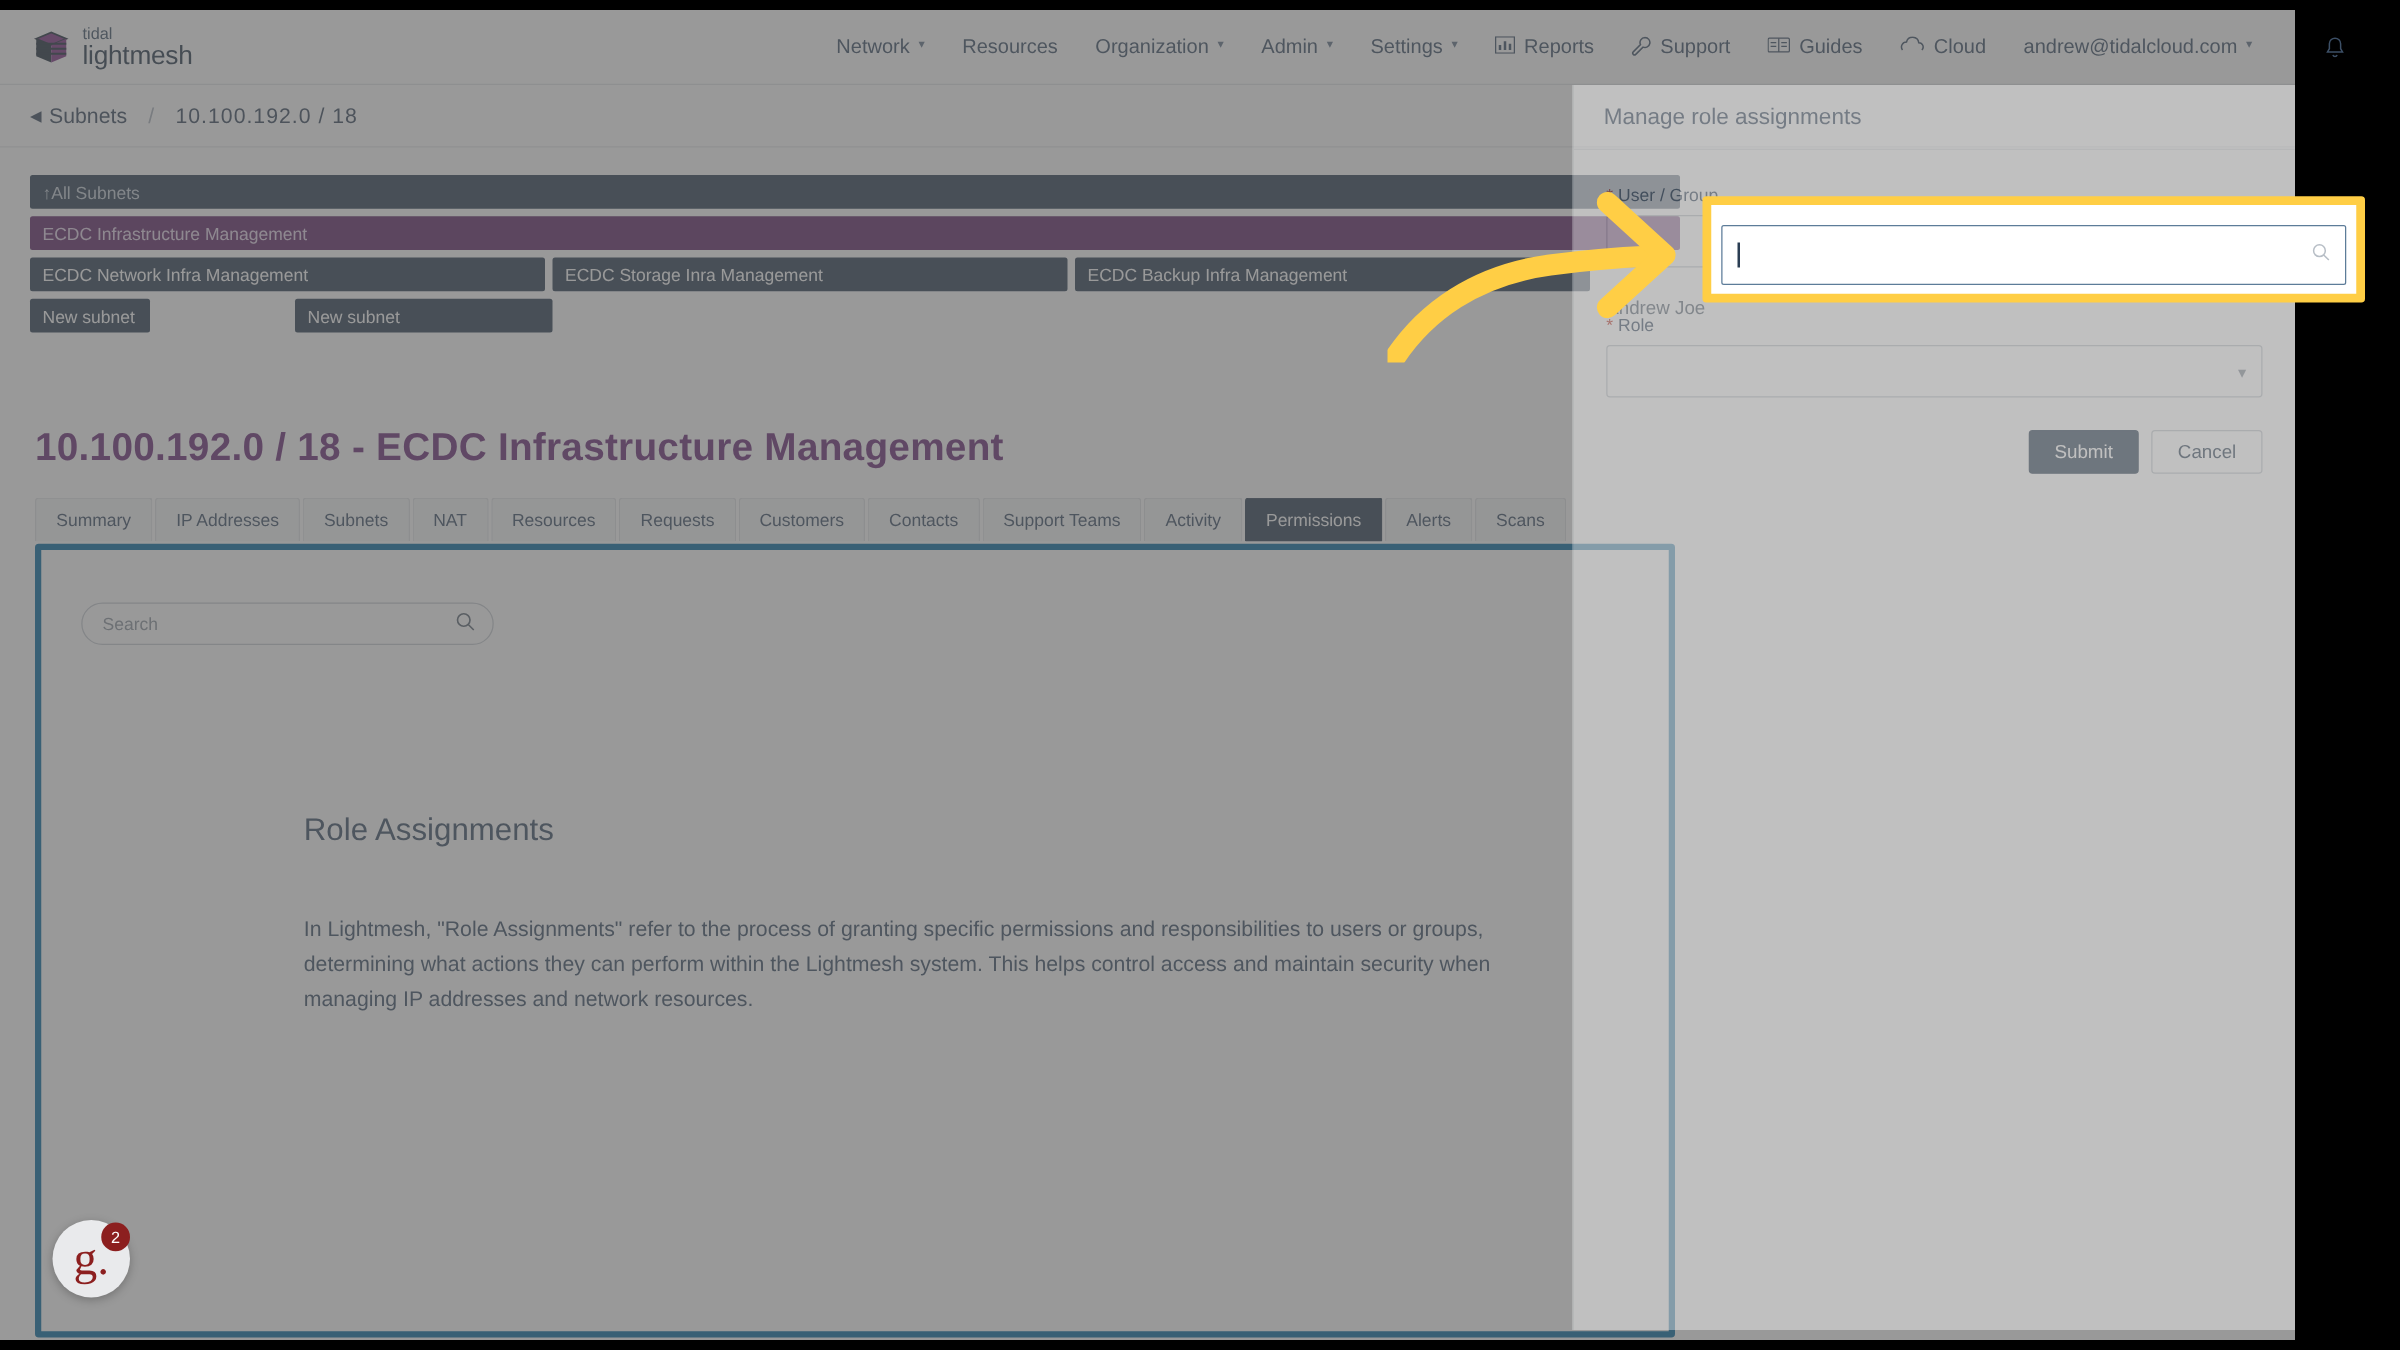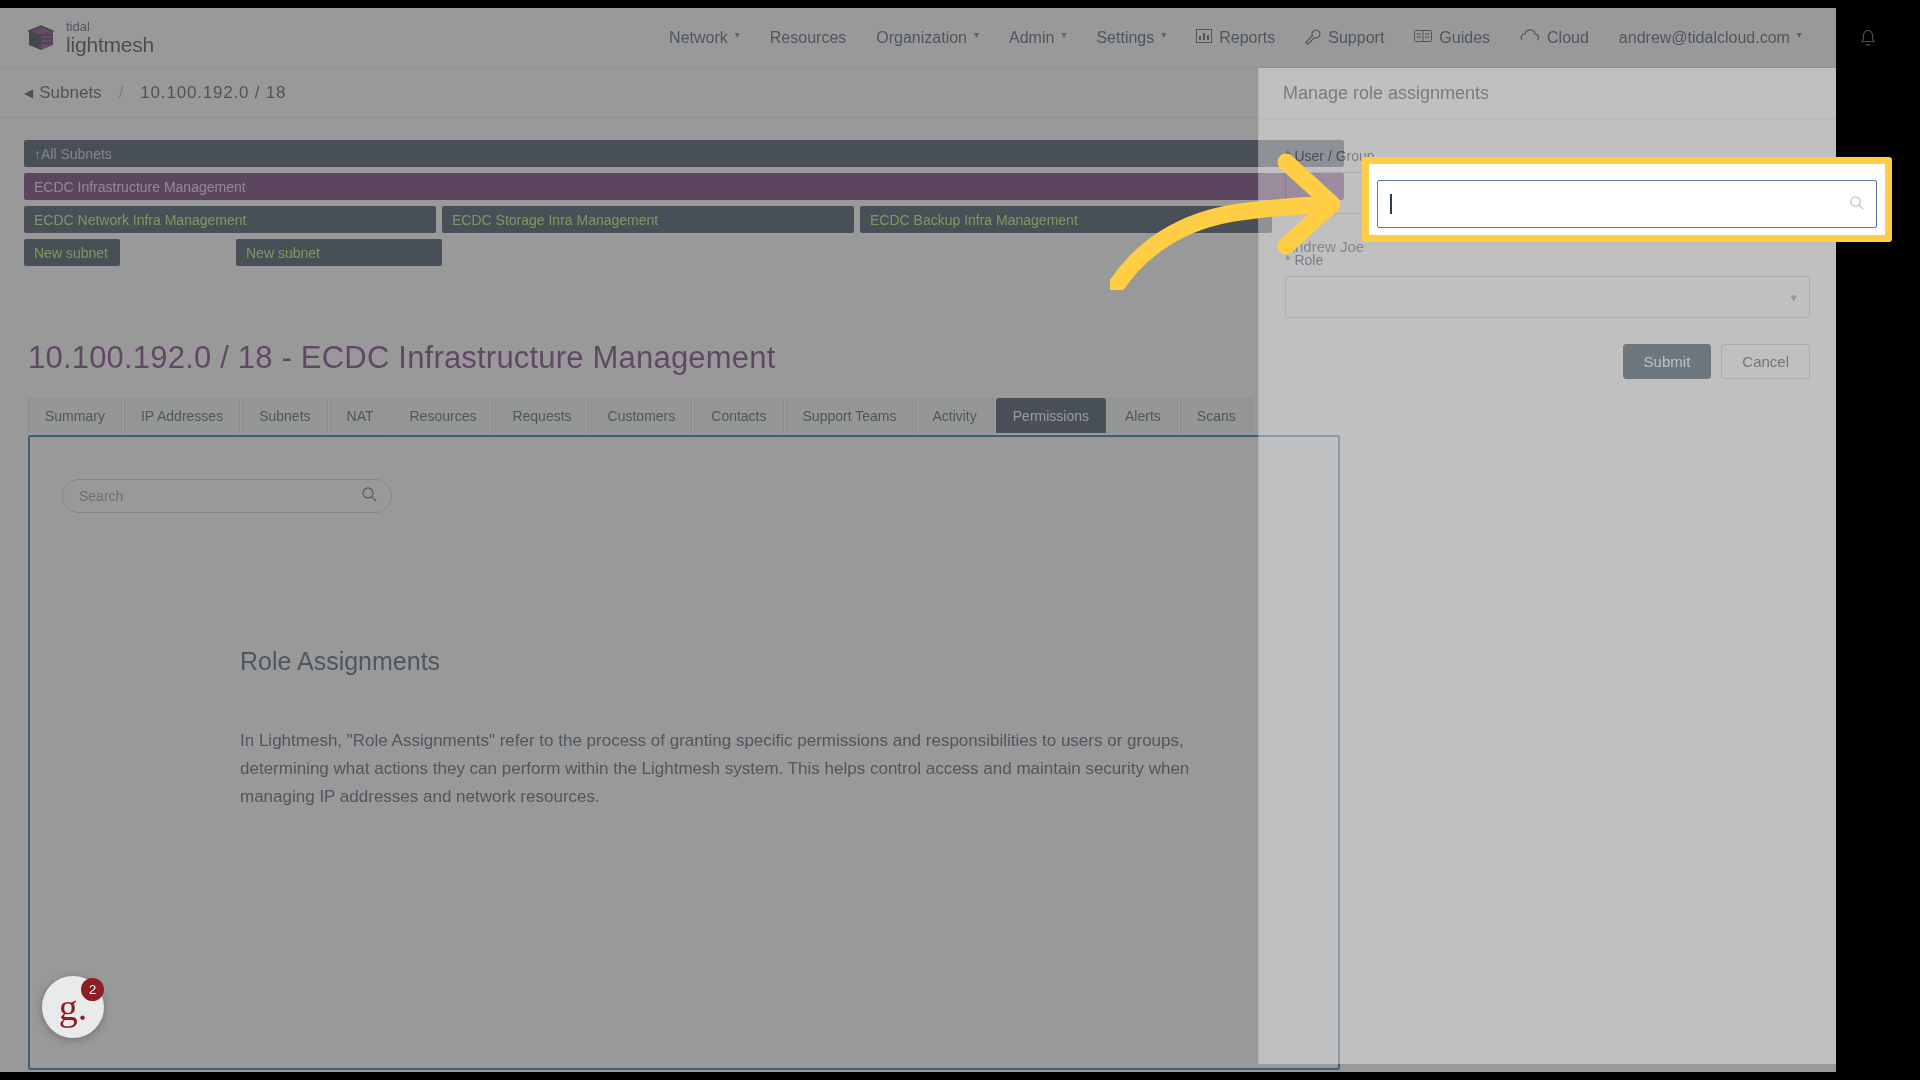--- a/index.html
+++ b/index.html
@@ -54,52 +54,52 @@
     font-size: 17px; color: #38495e; z-index: 9;
   }
   .bc-back { display:flex; align-items:center; gap:6px; cursor:pointer;}
   .bc-sep { color: #aab2bd; margin: 0 17px; }
   .bc-current { letter-spacing: 0.8px; }
 
   
   .submap { position: absolute; top: 140px; left: 24px; width: 1320px; z-index: 5;}
   .row { display: flex; gap: 6px; margin-bottom: 6px; }
   .cell {
-    background: #2b3e53; color: #bef264; font-size: 14px;
+    background: #2b3e53; color: #ffffff; font-size: 14px;
     padding: 6px 10px; height: 27px; display: flex; align-items: center;
     border-radius: 2px; cursor: pointer; overflow: hidden; white-space: nowrap;
   }
   .cell.all { width: 100%; color: #c3ccd6; }
   .cell.sel { background: #5f2667; width: 100%; color: #e3d3e8; }
   .cell.newsub { background: #2b3e53; }
 
   
   .page-title {
     position: absolute; top: 340px; left: 28px;
-    font-size: 31px; color: #6b2c77; font-weight: normal; letter-spacing: 0.2px;
+    font-size: 31px; color: #6b2c77; font-weight: bold; letter-spacing: 0.2px;
     display: flex; align-items: flex-end; gap: 18px; z-index:5;flex-direction:column;
   }
   .page-title .dots { font-size: 22px; color: #8a6b93; padding-bottom: 4px; letter-spacing:2px;}
 
   
   .tabs {
     position: absolute; top: 398px; left: 28px; right: 0;
     display: flex; gap: 2px; z-index: 6;
   }
   .tab {
     background: #f5f6f7; border: 1px solid #dfe2e5; border-bottom: none;
     color: #3c4f66; font-size: 14px;
     padding: 9px 16px; border-radius: 3px 3px 0 0; cursor: pointer; white-space: nowrap;
   }
   .tab.active { background: #2b3e53; color: #ffffff; border-color: #2b3e53; }
 
   
   .content-card {
     position: absolute; top: 435px; left: 28px; width: 1312px; bottom: 10px;
-    background: #ffffff; border: 2px solid #0369a1; border-radius: 3px; z-index: 4;
+    background: #ffffff; border: 5px solid #0369a1; border-radius: 3px; z-index: 4;
   }
   .search-wrap {
     position: absolute; top: 42px; left: 32px;
     width: 330px; height: 34px;
     border: 1px solid #c7ccd2; border-radius: 17px;
     display: flex; align-items: center; padding: 0 14px;
     background: #fff;
   }
   .search-wrap input {
     border: none; outline: none; flex: 1; font-size: 14px; color: #3c4f66;

